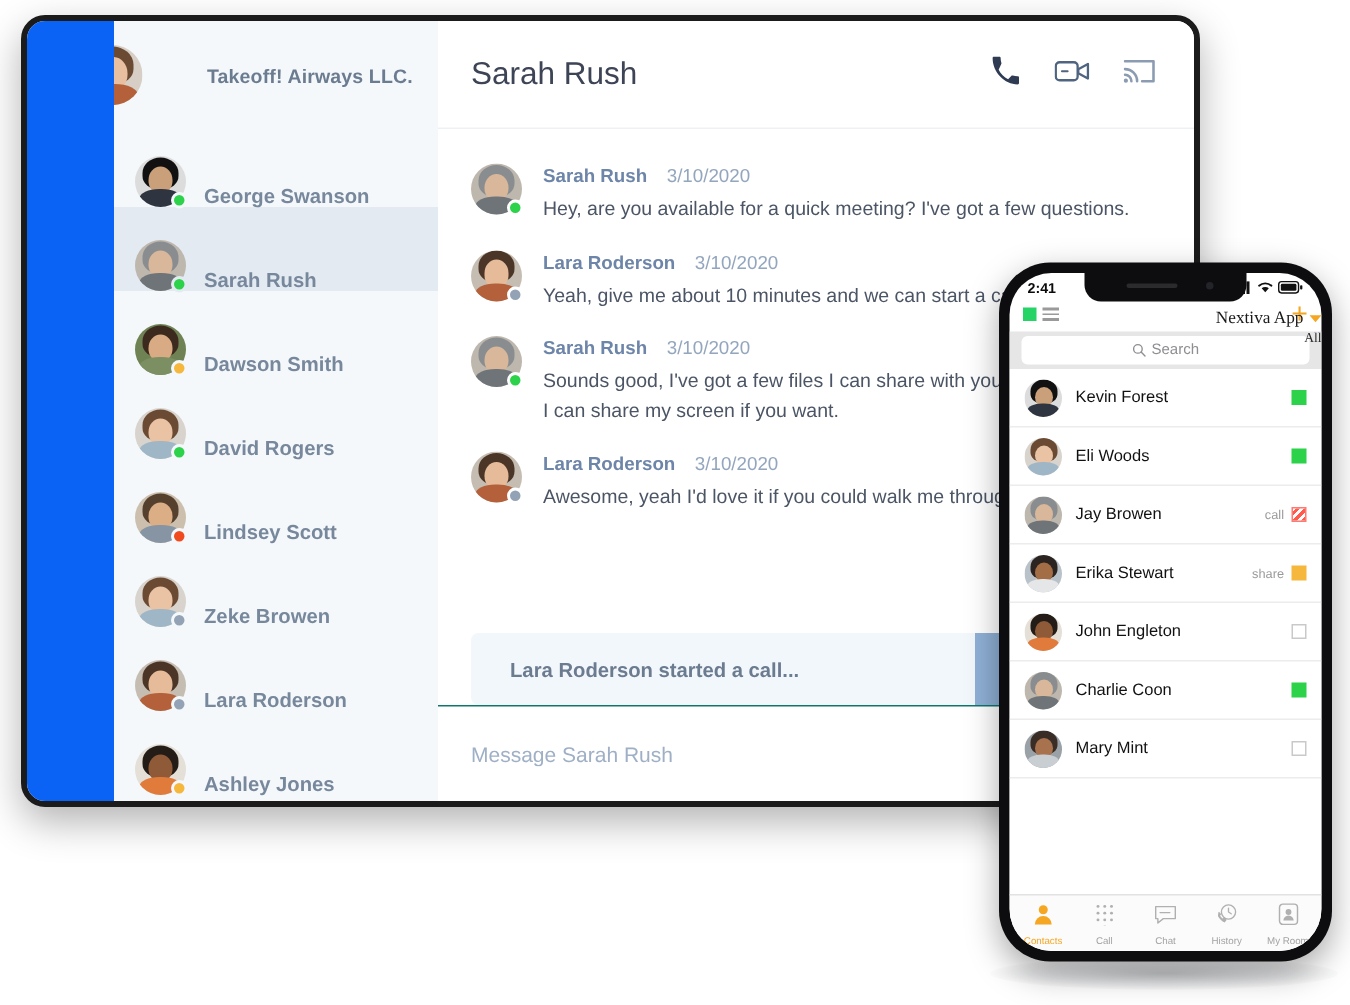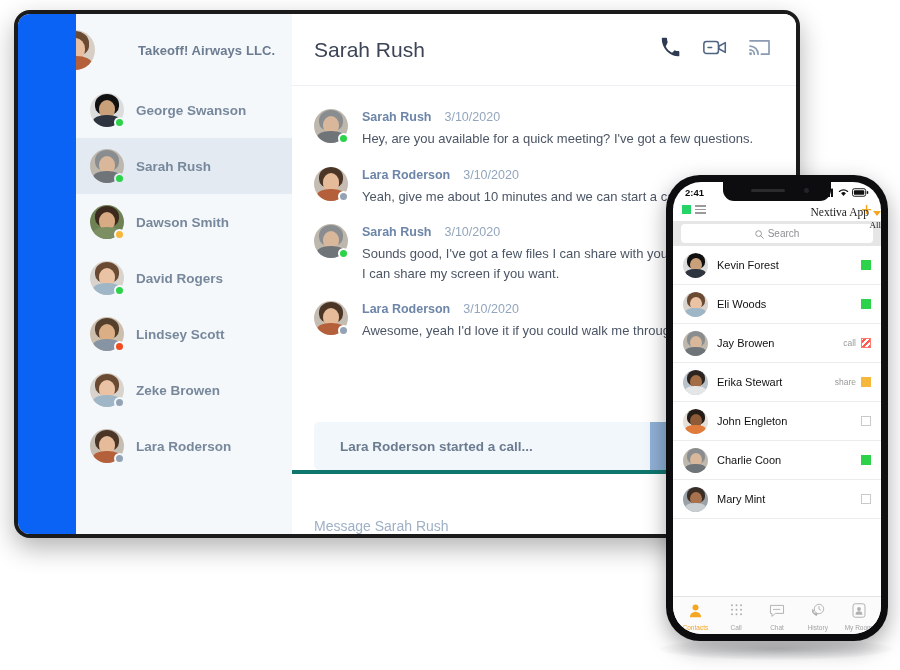--- a/index.html
+++ b/index.html
@@ -35,21 +35,21 @@
     width: 40px; height: 40px; border-radius: 50%;
     flex: none; position: relative; overflow: hidden;
     margin-left: -35px;
   }
   .org-title {
     font-size: 13px; font-weight: bold; color: #6b7b90;
     letter-spacing: .1px; white-space: nowrap;
     margin-left: 32px;
   }
   .contact-row {
-    display: flex; align-items: center; gap: 12px;
+    display: flex; align-items: flex-end; gap: 12px;
     height: 56px; padding: 0 14px; cursor: pointer;
   }
   .contact-row.active { background: #e3eaf2; }
   .c-avatar {
     width: 34px; height: 34px; border-radius: 50%;
     flex: none; position: relative; overflow: visible;
   }
   .c-avatar .pic { width: 100%; height: 100%; border-radius: 50%; overflow: hidden; display:block; }
   .dot {
     position: absolute; right: -1px; bottom: -1px;
@@ -87,22 +87,22 @@
   }
   .call-banner-text {
     font-size: 13.5px; font-weight: bold; color: #6b7b90; padding-left: 26px;
   }
   .join-btn {
     margin-left: auto; width: 120px; height: 48px; background: #8fb0d6;
     display: flex; align-items: center; justify-content: center;
     color: #ffffff; font-size: 13px; font-weight: bold; cursor: pointer;
   }
   .composer {
-    height: 64px; flex: none; border-top: 4px solid #0f766e;
-    display: flex; align-items: flex-end; padding: 0 22px;
+    height: 64px; flex: none; border-top: 1px solid #0f766e;
+    display: flex; align-items: center; padding: 0 22px;
   }
   .composer-input {
     border: 0; outline: 0; background: transparent; width: 100%;
     font-family: "Liberation Sans", sans-serif; font-size: 14px; color: #9fb0c6;
   }
   .composer-input::placeholder { color: #9fb0c6; }
 
   
   #phone-shadow {
     position: absolute; left: 660px; top: 638px;
@@ -318,20 +318,34 @@
                 <div class="face">
                   <div class="bg" style="background:#c6bdb2"></div>
                   <div class="hair" style="background:#4a3526"></div>
                   <div class="head" style="background:#e5bb99"></div>
                   <div class="body" style="background:#b4603a"></div>
                 </div>
               </span>
               <span class="dot" style="background: rgb(147, 163, 181);"></span>
             </div>
             <span class="c-name">Lara Roderson</span>
+          </div>
+          <div class="contact-row">
+            <div class="c-avatar">
+              <span class="pic">
+                <div class="face">
+                  <div class="bg" style="background:#e4e0d8"></div>
+                  <div class="hair" style="background:#241c17"></div>
+                  <div class="head" style="background:#8f5a37"></div>
+                  <div class="body" style="background:#e07b3c"></div>
+                </div>
+              </span>
+              <span class="dot" style="background: rgb(245, 184, 61);"></span>
+            </div>
+            <span class="c-name">Ashley Jones</span>
           </div>
         </div>
     </div>
 
     <div class="chat-panel">
       <div class="chat-head">
         <div class="chat-title">Sarah Rush</div>
         <div class="chat-actions">
           <span class="ic">
             <svg width="21" height="21" viewBox="0 0 24 24">

